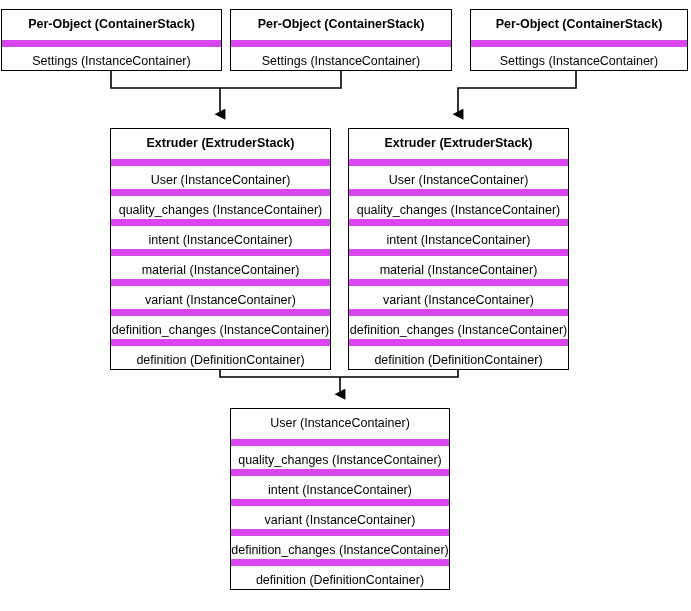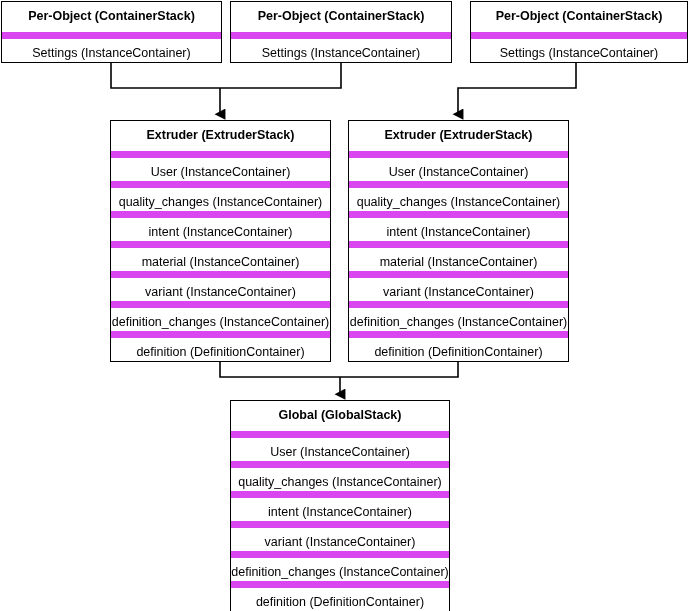--- a/index.html
+++ b/index.html
@@ -17,20 +17,21 @@
     height: 611px;
     background: #ffffff;
     overflow: hidden;
   }
   .node {
     position: absolute;
     box-sizing: border-box;
     border: 1px solid #000000;
     background: #ffffff;
     z-index: 3;
+    margin-top: 8px;
   }
   .row {
     box-sizing: border-box;
     height: 30px;
     line-height: 28px;
     text-align: center;
     color: #000000;
     font-size: 12.5px;
     white-space: nowrap;
     overflow: hidden;
@@ -109,21 +110,20 @@
     <div class="row">User (InstanceContainer)</div>
     <div class="row">quality_changes (InstanceContainer)</div>
     <div class="row">intent (InstanceContainer)</div>
     <div class="row">material (InstanceContainer)</div>
     <div class="row">variant (InstanceContainer)</div>
     <div class="row">definition_changes (InstanceContainer)</div>
     <div class="row">definition (DefinitionContainer)</div>
   </div>
 
   <div class="node" style="left:230px; top:400px; width:220px;">
-    <div class="row header">Global (GlobalStack)</div>
     <div class="row">User (InstanceContainer)</div>
     <div class="row">quality_changes (InstanceContainer)</div>
     <div class="row">intent (InstanceContainer)</div>
     <div class="row">variant (InstanceContainer)</div>
     <div class="row">definition_changes (InstanceContainer)</div>
     <div class="row">definition (DefinitionContainer)</div>
   </div>
 
 </div>
 

